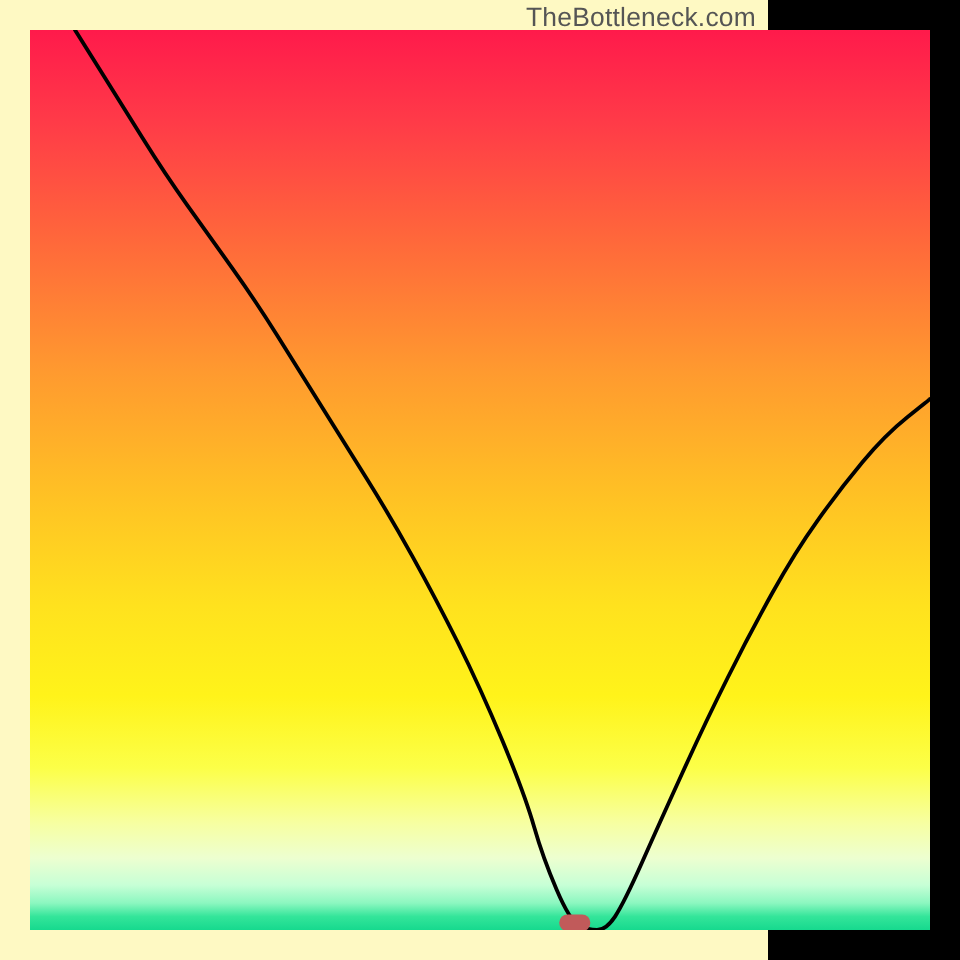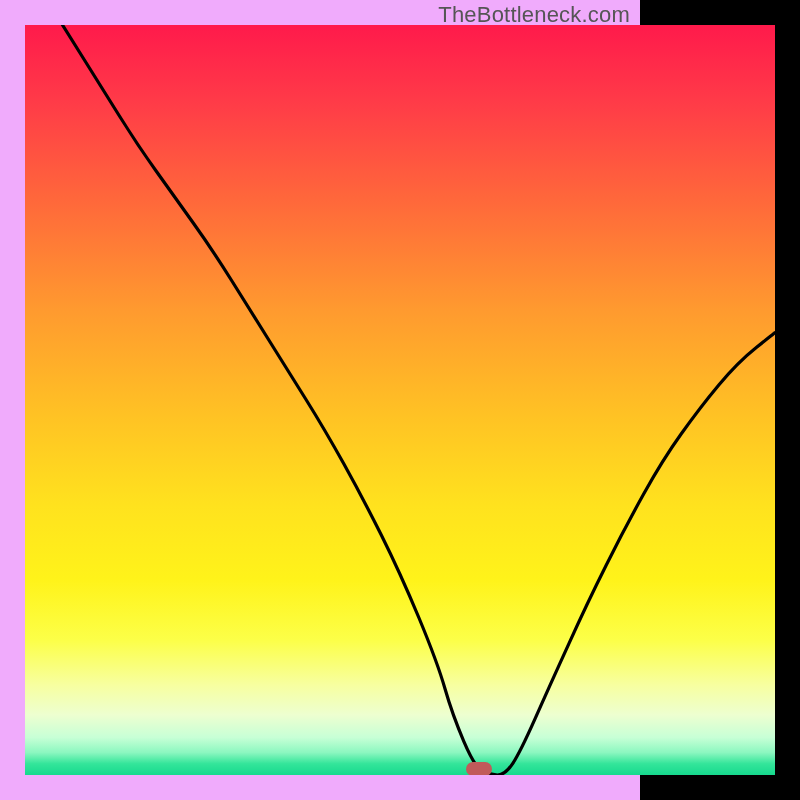--- a/index.html
+++ b/index.html
@@ -8,21 +8,21 @@
     width: 800px;
     height: 800px;
     background: #000;
     overflow: hidden;
     font-family: Arial, Helvetica, sans-serif;
   }
   .frame {
     position: relative;
     width: 640px;
     height: 800px;
-    background: #f0abfc;
+    background: #fef9c3;
   }
   .watermark {
     position: absolute;
     top: 2px;
     right: 10px;
     color: #555;
     font-size: 22px;
     font-weight: 500;
     z-index: 5;
     letter-spacing: 0.2px;

